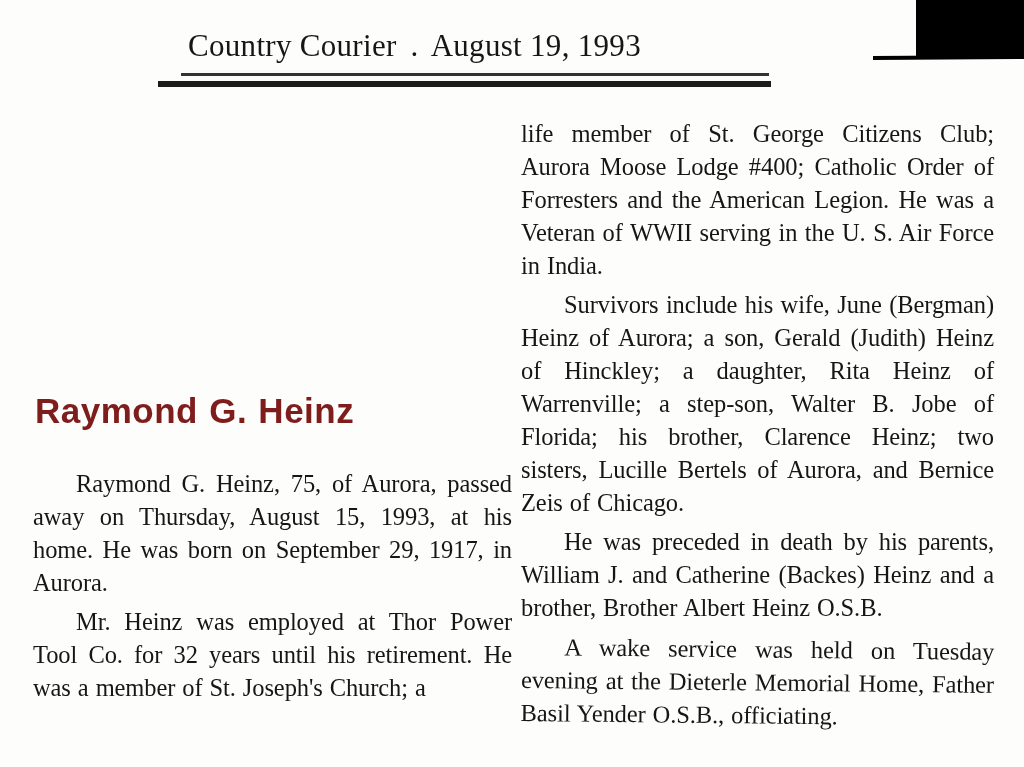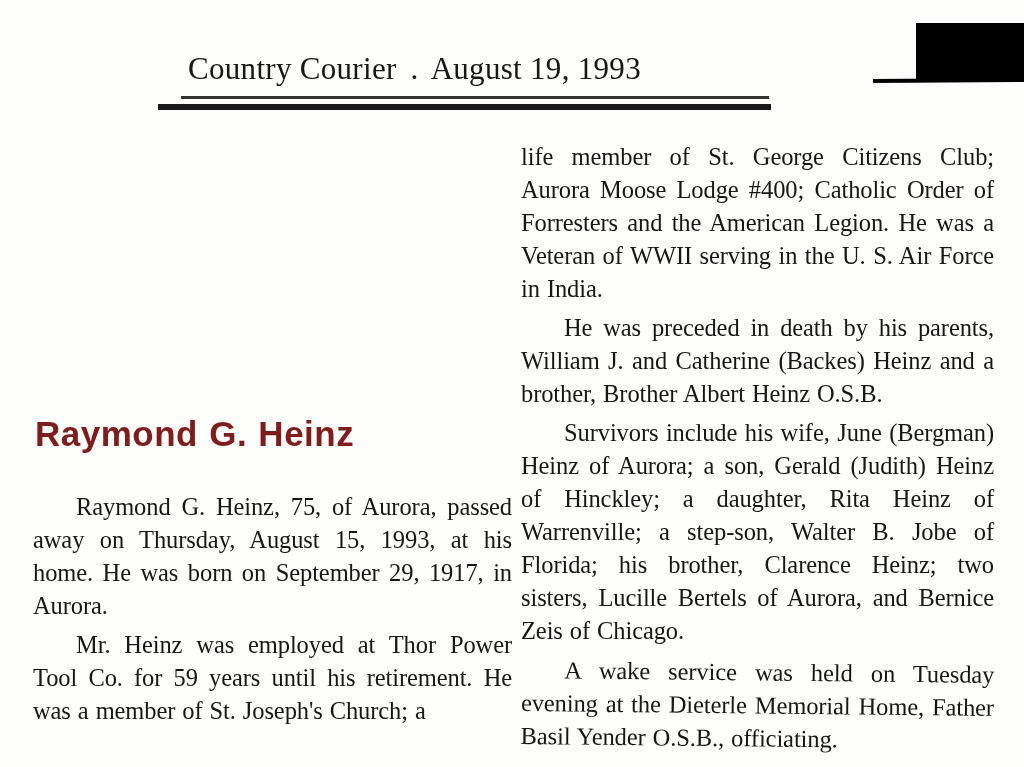--- a/index.html
+++ b/index.html
@@ -11,21 +11,20 @@
     height: 767px;
     overflow: hidden;
     background: var(--paper, #fdfdfb);
   }
   .page {
     position: relative;
     width: 1024px;
     height: 615px;
     font-family: "Liberation Serif", serif;
     color: var(--ink, #161616);
-    margin-top: 23px;
   }
   
   .corner-block {
     position: absolute;
     top: 0;
     left: 916px;
     right: 0;
     height: 57px;
     background: var(--artifact, #000);
   }
@@ -127,23 +126,23 @@
 
   <header class="masthead">
     <span>Country Courier</span><span class="sep">.</span><span>August 19, 1993</span>
   </header>
   <div class="rule thin"></div>
   <div class="rule thick"></div>
 
   <section class="col left">
     <h1 class="headline">Raymond G. Heinz</h1>
     <p>Raymond G. Heinz, 75, of Aurora, passed away on Thursday, August 15, 1993, at his home. He was born on September 29, 1917, in Aurora.</p>
-    <p>Mr. Heinz was employed at Thor Power Tool Co. for 59 years until his retirement. He was a member of St. Joseph's Church; a</p>
+    <p>Mr. Heinz was employed at Thor Power Tool Co. for 32 years until his retirement. He was a member of St. Joseph's Church; a</p>
   </section>
 
   <section class="col right">
     <p class="no-indent">life member of St. George Citizens Club; Aurora Moose Lodge #400; Catholic Order of Forresters and the American Legion. He was a Veteran of WWII serving in the U. S. Air Force in India.</p>
+    <p>Survivors include his wife, June (Bergman) Heinz of Aurora; a son, Gerald (Judith) Heinz of Hinckley; a daughter, Rita Heinz of Warrenville; a step-son, Walter B. Jobe of Florida; his brother, Clarence Heinz; two sisters, Lucille Bertels of Aurora, and Bernice Zeis of Chicago.</p>
     <p>He was preceded in death by his parents, William J. and Catherine (Backes) Heinz and a brother, Brother Albert Heinz O.S.B.</p>
-    <p>Survivors include his wife, June (Bergman) Heinz of Aurora; a son, Gerald (Judith) Heinz of Hinckley; a daughter, Rita Heinz of Warrenville; a step-son, Walter B. Jobe of Florida; his brother, Clarence Heinz; two sisters, Lucille Bertels of Aurora, and Bernice Zeis of Chicago.</p>
     <p class="skew">A wake service was held on Tuesday evening at the Dieterle Memorial Home, Father Basil Yender O.S.B., officiating.</p>
   </section>
 
 </div>
 
 </body></html>

